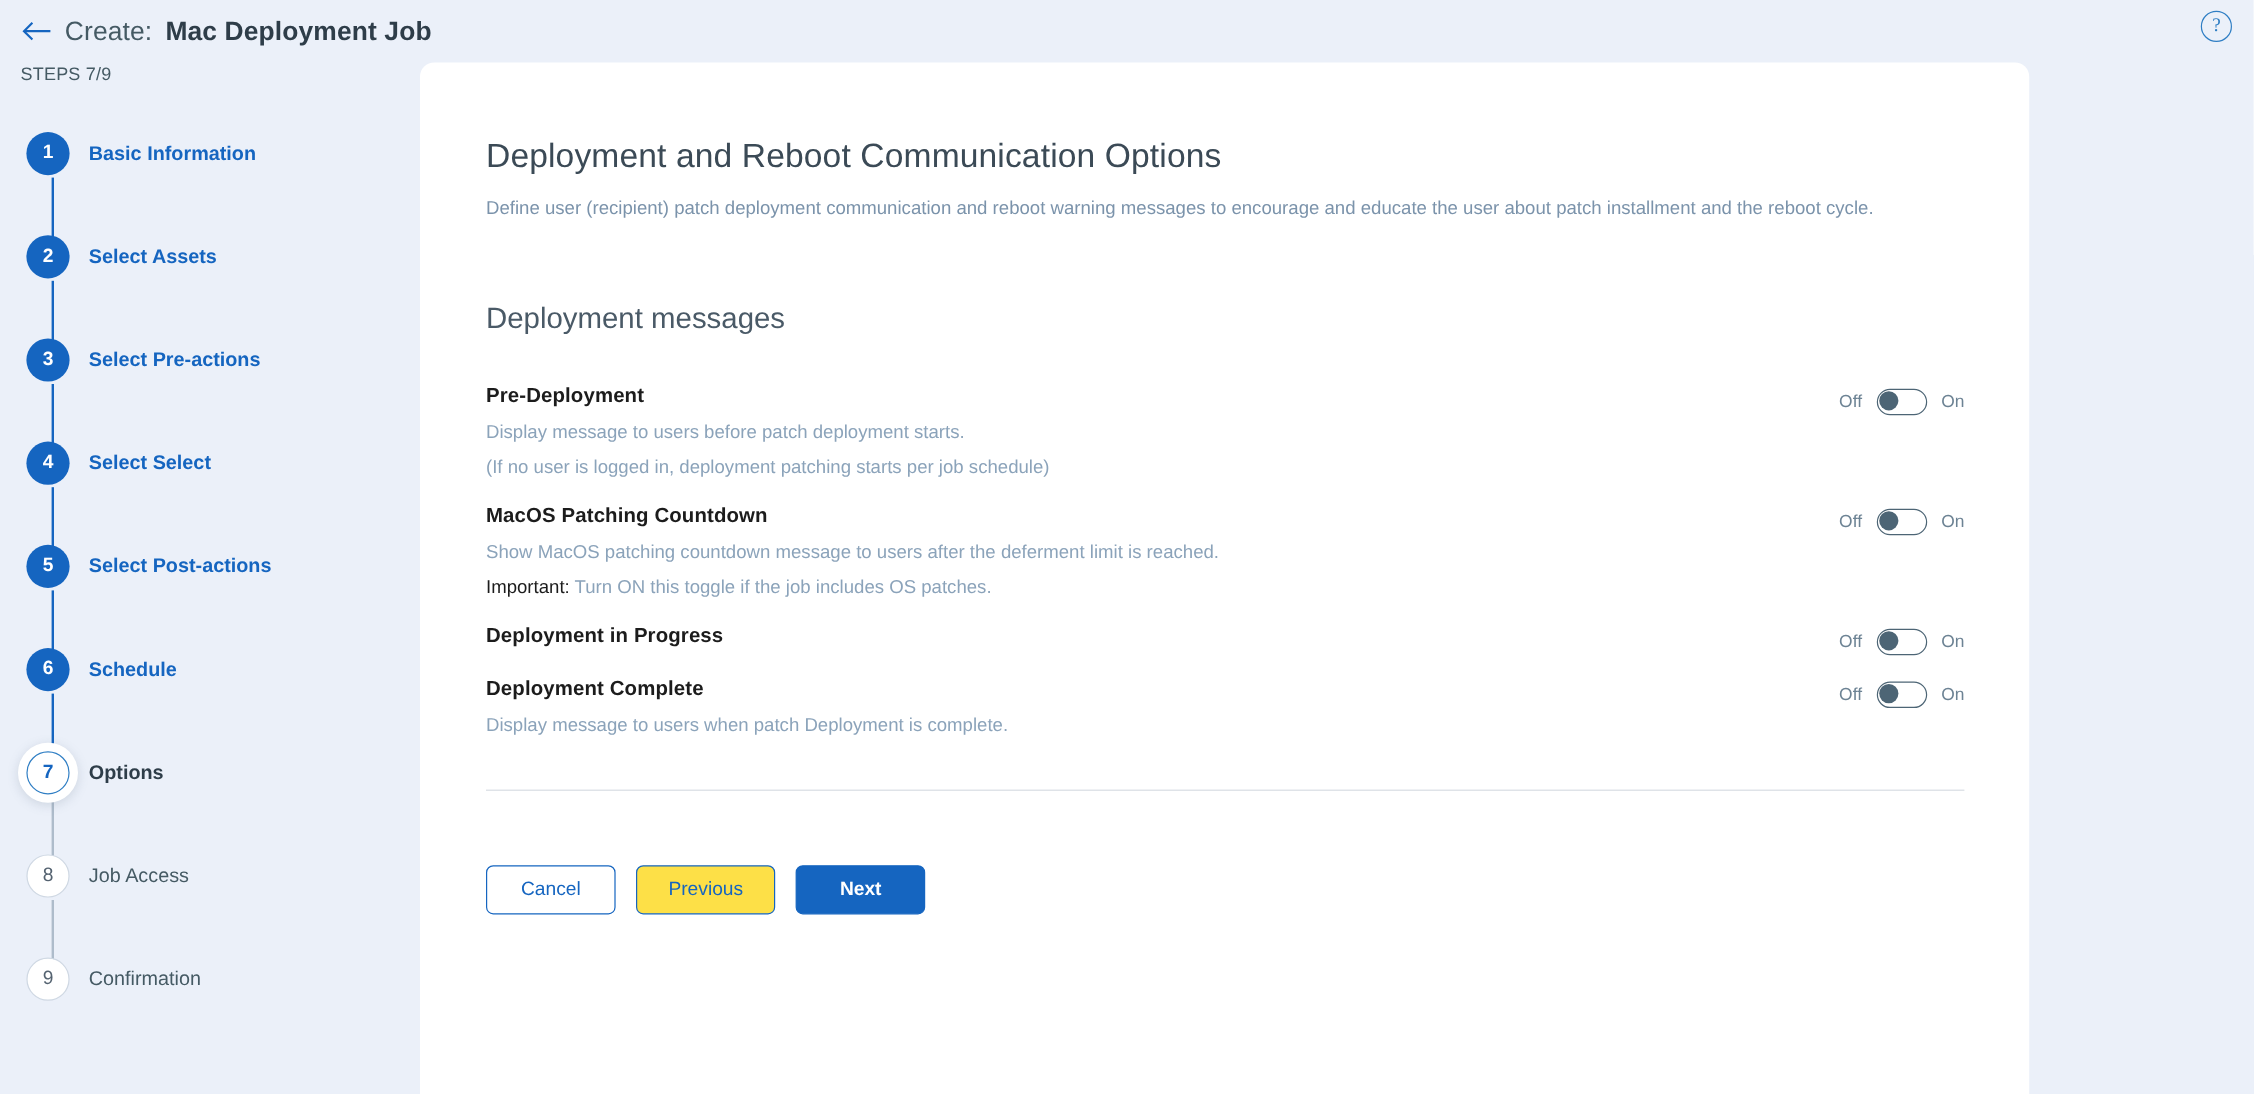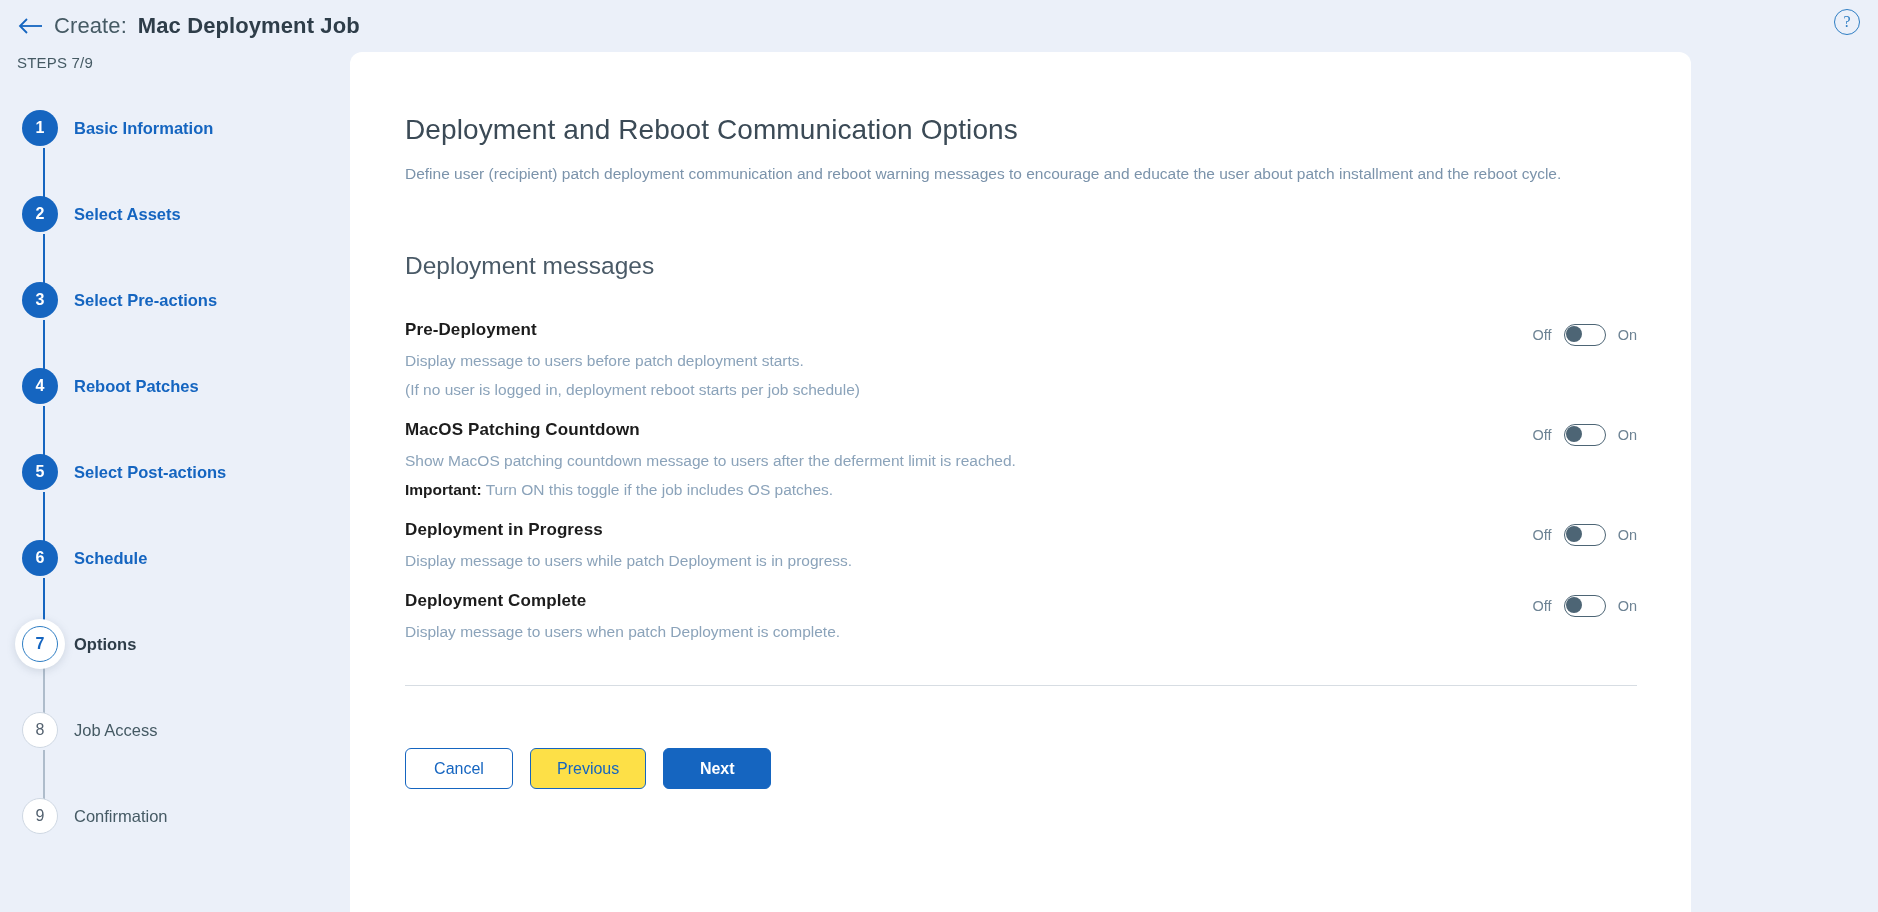--- a/index.html
+++ b/index.html
@@ -181,21 +181,21 @@
   }
   .option-desc {
     font-size: 15.5px;
     color: #8ba3ba;
     line-height: 24px;
     margin: 9px 0 0 0;
   }
   .option-desc.tight { margin-top: 5px; }
   .option-desc b {
     color: #1c1c1c;
-    font-weight: bold;
+    font-weight: normal;
   }
 
   
   .toggle-wrap {
     display: flex;
     align-items: center;
     gap: 12px;
     padding-top: 4px;
     white-space: nowrap;
   }
@@ -282,21 +282,21 @@
 
   <div class="step done">
     <div class="connector"></div>
     <div class="circle">3</div>
     <div class="step-label">Select Pre-actions</div>
   </div>
 
   <div class="step done">
     <div class="connector"></div>
     <div class="circle">4</div>
-    <div class="step-label">Reboot Patches</div>
+    <div class="step-label">Select Select</div>
   </div>
 
   <div class="step done">
     <div class="connector"></div>
     <div class="circle">5</div>
     <div class="step-label">Select Post-actions</div>
   </div>
 
   <div class="step done">
     <div class="connector"></div>
@@ -330,21 +330,21 @@
     <p class="page-desc">Define user (recipient) patch deployment communication and reboot warning messages to encourage and educate the user about patch installment and the reboot cycle.</p>
 
     <h2 class="section-heading">Deployment messages</h2>
 
     <div class="options-list">
 
       <div class="option-row">
         <div class="option-text">
           <p class="option-title">Pre-Deployment</p>
           <p class="option-desc">Display message to users before patch deployment starts.</p>
-          <p class="option-desc tight">(If no user is logged in, deployment reboot starts per job schedule)</p>
+          <p class="option-desc tight">(If no user is logged in, deployment patching starts per job schedule)</p>
         </div>
         <div class="toggle-wrap">
           <span class="toggle-side">Off</span>
           <div class="switch">
             <div class="knob"></div>
           </div>
           <span class="toggle-side">On</span>
         </div>
       </div>
 
@@ -359,21 +359,20 @@
           <div class="switch">
             <div class="knob"></div>
           </div>
           <span class="toggle-side">On</span>
         </div>
       </div>
 
       <div class="option-row">
         <div class="option-text">
           <p class="option-title">Deployment in Progress</p>
-          <p class="option-desc">Display message to users while patch Deployment is in progress.</p>
         </div>
         <div class="toggle-wrap">
           <span class="toggle-side">Off</span>
           <div class="switch">
             <div class="knob"></div>
           </div>
           <span class="toggle-side">On</span>
         </div>
       </div>
 

